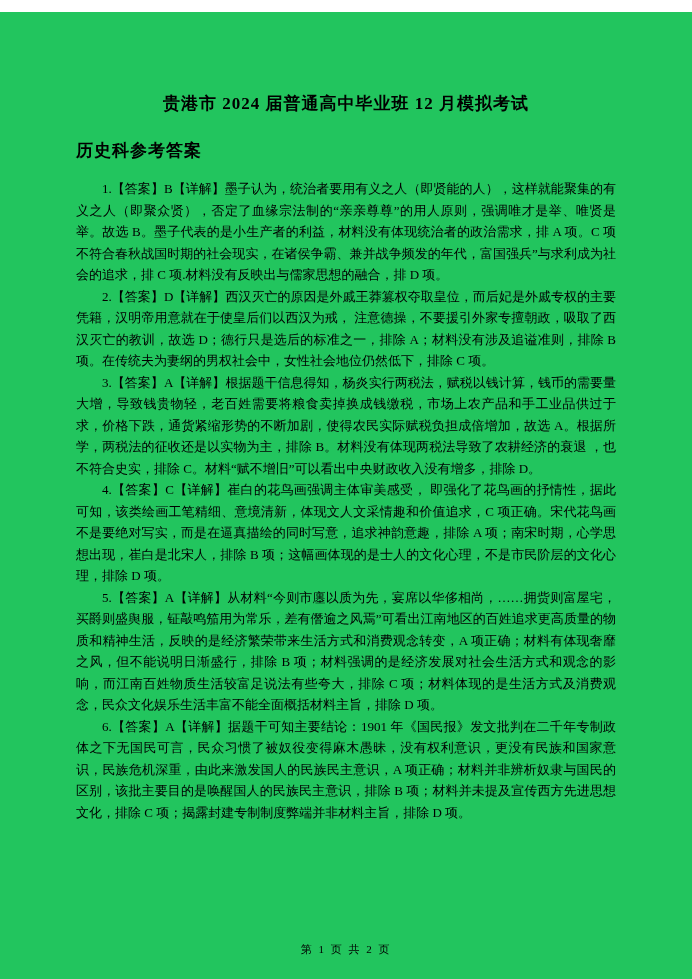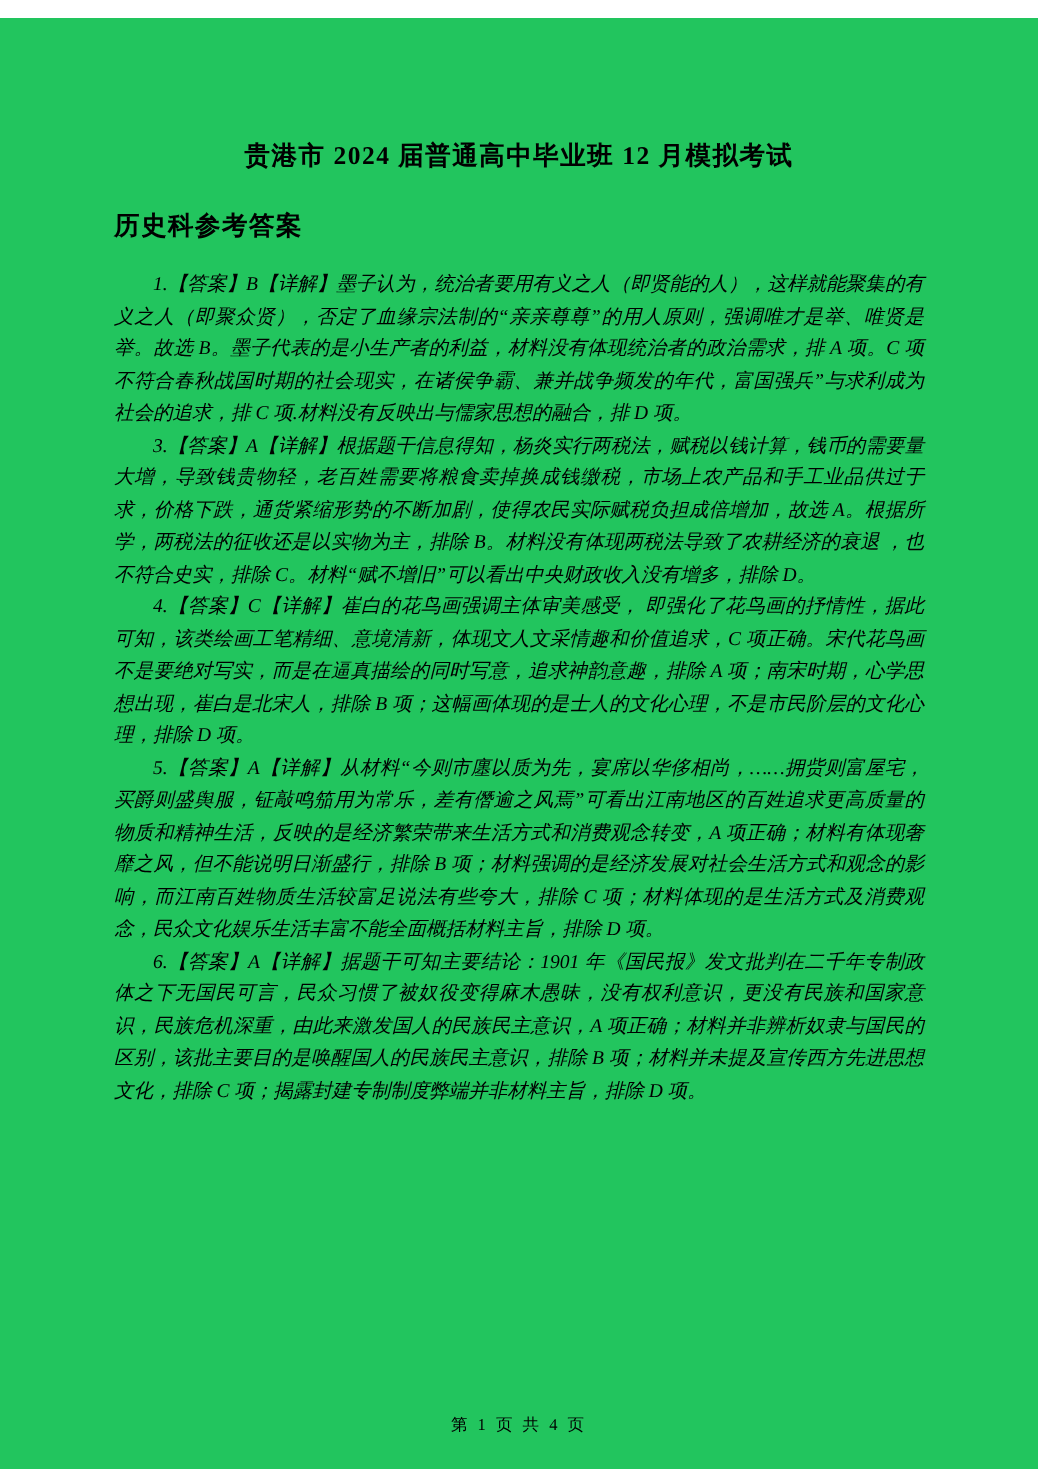--- a/index.html
+++ b/index.html
@@ -35,21 +35,20 @@
   }
   .doc-body {
     font-size: 13px;
     line-height: 21.5px;
     text-align: justify;
   }
   .para {
     margin: 0;
     text-indent: 2em;
     word-break: break-all;
-    font-style: italic;
   }
   .page-footer {
     position: absolute;
     left: 0;
     right: 0;
     bottom: 34px;
     text-align: center;
     font-size: 11px;
     letter-spacing: 2px;
   }
@@ -59,21 +58,22 @@
 
 <div class="page">
 
   <h1 class="doc-title">贵港市 2024 届普通高中毕业班 12 月模拟考试</h1>
 
   <h2 class="doc-subtitle">历史科参考答案</h2>
 
   <div class="doc-body">
 
   <p class="para"><span>1.</span><span>【答案】</span><span>B</span><span>【详解】</span><span>墨子认为，统治者要用有义之人（即贤能的人），这样就能聚集的有义之人（即聚众贤），否定了血缘宗法制的“亲亲尊尊”的用人原则，强调唯才是举、唯贤是举。故选 B。墨子代表的是小生产者的利益，材料没有体现统治者的政治需求，排 A 项。C 项不符合春秋战国时期的社会现实，在诸侯争霸、兼并战争频发的年代，富国强兵”与求利成为社会的追求，排 C 项.材料没有反映出与儒家思想的融合，排 D 项。</span></p>
+      <p class="para"><span>2.</span><span>【答案】</span><span>D</span><span>【详解】</span><span>西汉灭亡的原因是外戚王莽篡权夺取皇位，而后妃是外戚专权的主要凭籍，汉明帝用意就在于使皇后们以西汉为戒， 注意德操，不要援引外家专擅朝政，吸取了西汉灭亡的教训，故选 D；德行只是选后的标准之一，排除 A；材料没有涉及追谥准则，排除 B 项。在传统夫为妻纲的男权社会中，女性社会地位仍然低下，排除 C 项。</span></p>
       <p class="para"><span>3.</span><span>【答案】</span><span>A</span><span>【详解】</span><span>根据题干信息得知，杨炎实行两税法，赋税以钱计算，钱币的需要量大增，导致钱贵物轻，老百姓需要将粮食卖掉换成钱缴税，市场上农产品和手工业品供过于求，价格下跌，通货紧缩形势的不断加剧，使得农民实际赋税负担成倍增加，故选 A。根据所学，两税法的征收还是以实物为主，排除 B。材料没有体现两税法导致了农耕经济的衰退 ，也不符合史实，排除 C。材料“赋不增旧”可以看出中央财政收入没有增多，排除 D。</span></p>
       <p class="para"><span>4.</span><span>【答案】</span><span>C</span><span>【详解】</span><span>崔白的花鸟画强调主体审美感受， 即强化了花鸟画的抒情性，据此可知，该类绘画工笔精细、意境清新，体现文人文采情趣和价值追求，C 项正确。宋代花鸟画不是要绝对写实，而是在逼真描绘的同时写意，追求神韵意趣，排除 A 项；南宋时期，心学思想出现，崔白是北宋人，排除 B 项；这幅画体现的是士人的文化心理，不是市民阶层的文化心理，排除 D 项。</span></p>
       <p class="para"><span>5.</span><span>【答案】</span><span>A</span><span>【详解】</span><span>从材料“今则市廛以质为先，宴席以华侈相尚，……拥赀则富屋宅，买爵则盛舆服，钲敲鸣笳用为常乐，差有僭逾之风焉”可看出江南地区的百姓追求更高质量的物质和精神生活，反映的是经济繁荣带来生活方式和消费观念转变，A 项正确；材料有体现奢靡之风，但不能说明日渐盛行，排除 B 项；材料强调的是经济发展对社会生活方式和观念的影响，而江南百姓物质生活较富足说法有些夸大，排除 C 项；材料体现的是生活方式及消费观念，民众文化娱乐生活丰富不能全面概括材料主旨，排除 D 项。</span></p>
       <p class="para"><span>6.</span><span>【答案】</span><span>A</span><span>【详解】</span><span>据题干可知主要结论：1901 年《国民报》发文批判在二千年专制政体之下无国民可言，民众习惯了被奴役变得麻木愚昧，没有权利意识，更没有民族和国家意识，民族危机深重，由此来激发国人的民族民主意识，A 项正确；材料并非辨析奴隶与国民的区别，该批主要目的是唤醒国人的民族民主意识，排除 B 项；材料并未提及宣传西方先进思想文化，排除 C 项；揭露封建专制制度弊端并非材料主旨，排除 D 项。</span></p>
     </div>
 
-  <div class="page-footer">第 1 页 共 4 页</div>
+  <div class="page-footer">第 1 页 共 2 页</div>
 
 </div>
 
 </body></html>

